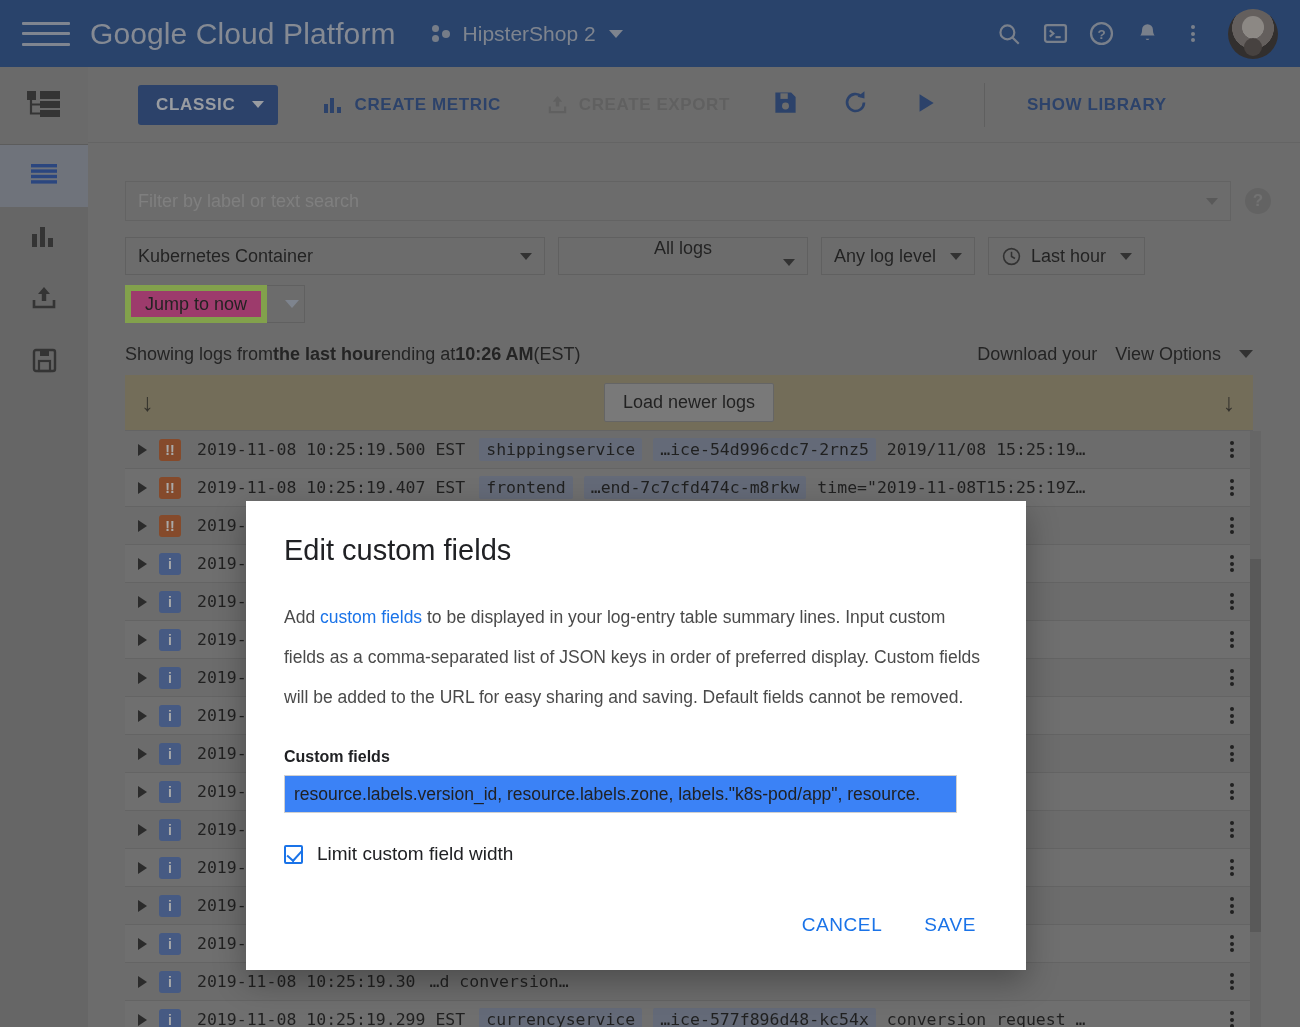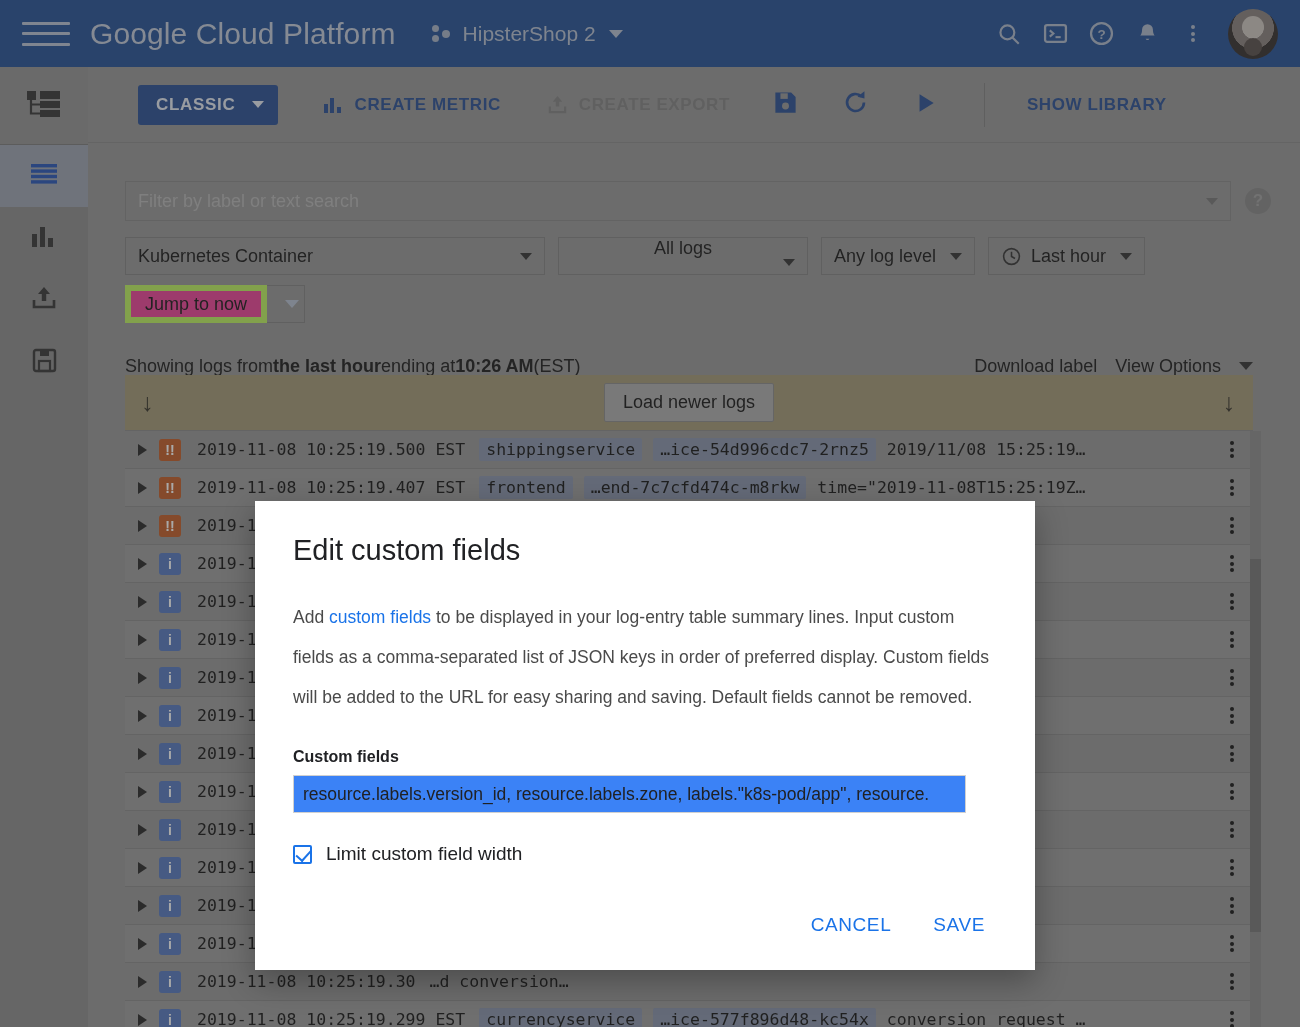--- a/index.html
+++ b/index.html
@@ -91,21 +91,21 @@
   .sel-res .caret-d { margin-left:auto; }
   .sel-logs { width: 250px; flex-direction: column; }
   .sel-logs .caret-d { margin-left:auto; }
 
   .jump-row { position:absolute; top:142px; left:37px; display:flex; }
   .jump-btn { height:38px; border:6px solid #bef264; background:#ec4899; display:flex; align-items:center;
      padding:0 14px; font-size:18px; color:#1f1f1f; cursor:pointer;}
   .jump-caret { width:38px;height:38px;border:1px solid #858585;border-left:none;background:#9a9a9a;
      display:flex;align-items:center;justify-content:center;cursor:pointer;}
 
-  .showing-bar { position:absolute; top:204px; left:37px; width:1128px; height:38px;
+  .showing-bar { position:absolute; top:192px; left:37px; width:1128px; height:38px;
      display:flex; align-items:center; font-size:18px; color:#222; }
   .showing-right { margin-left:auto; display:flex; align-items:center; gap:18px; }
   .link-like { cursor:pointer; }
 
   .load-bar { position:absolute; top:232px; left:37px; width:1128px; height:56px; background:#a59b7b;
      display:flex; align-items:center; justify-content:center; border-bottom:1px solid #8d8d8d;}
   .arrow-dn { position:absolute; font-size:25px; color:#3d3a30; }
   .arrow-l { left: 16px; }
   .arrow-r { right: 18px; }
   .load-btn { background:#b0b0b0; border:1px solid #8e8e8e; padding:8px 18px; font-size:18px;
@@ -129,21 +129,21 @@
   .lr-msg { overflow:hidden; }
   .lr-dots { margin-left:auto; width:42px; display:flex; align-items:center; justify-content:center; }
   .kebab i { display:block;width:4px;height:4px;border-radius:50%;background:#1b1b1b;margin:2.5px 0; }
 
   .log-scrollbar { position:absolute; top:288px; right:39px; width:11px; height:600px; background:#8f8f8f; }
   .log-thumb { position:absolute; top:128px; left:0; width:11px; height:373px; background:#7b7b7b; cursor:pointer;}
 
   
   .scrim { position:absolute; inset:0; background:rgba(40,40,40,0.40); }
   .modal {
-    position:absolute; left:255px; top:501px; width:780px; height:469px; background:#fff;
+    position:absolute; left:246px; top:501px; width:780px; height:469px; background:#fff;
     box-shadow: 0 11px 30px rgba(0,0,0,0.30);
   }
   .modal-title { font-size:29px; color:#202124; margin: 33px 0 0 38px; font-weight:400; }
   .modal-body { margin: 30px 38px 0 38px; font-size:17.5px; line-height:40px; color:#4a4a4a; }
   .modal-body a { color:#1a73e8; text-decoration:none; cursor:pointer; }
   .field-label { margin: 31px 0 0 38px; font-size:16px; color:#202124; font-weight:700; }
   .field-input {
     margin: 9px 0 0 38px; width: 673px; height: 38px; border:1px solid #d0d0d0; background:#3b82f6;
     font-size:17.5px; color:#202124; padding: 0 9px; font-family:"Liberation Sans", sans-serif;
     outline:none;
@@ -359,21 +359,21 @@
       </div>
     </div>
 
     <div class="showing-bar">
       <span>Showing logs from </span>
       <b>the last hour</b>
       <span> ending at </span>
       <b>10:26 AM</b>
       <span> (EST)</span>
       <span class="showing-right">
-        <span class="link-like">Download label</span>
+        <span class="link-like">Download your</span>
         <span class="link-like">View Options</span>
         <span class="caret-d" style="border-top-color:#3a3a3a;margin-left:0;"></span>
       </span>
     </div>
 
     <div class="load-bar">
       <span class="arrow-dn arrow-l">↓</span>
       <span class="load-btn">Load newer logs</span>
       <span class="arrow-dn arrow-r">↓</span>
     </div>

